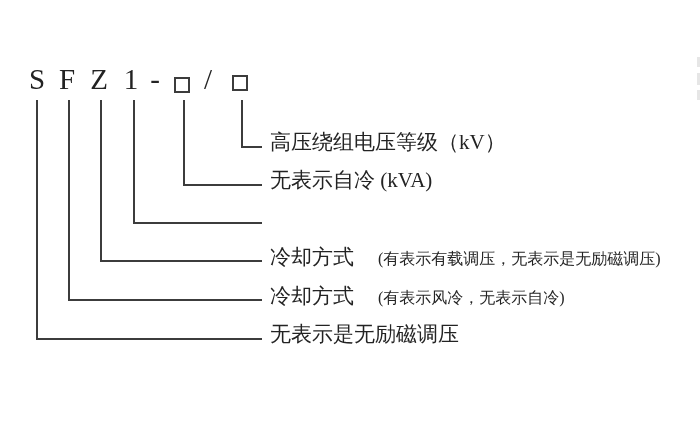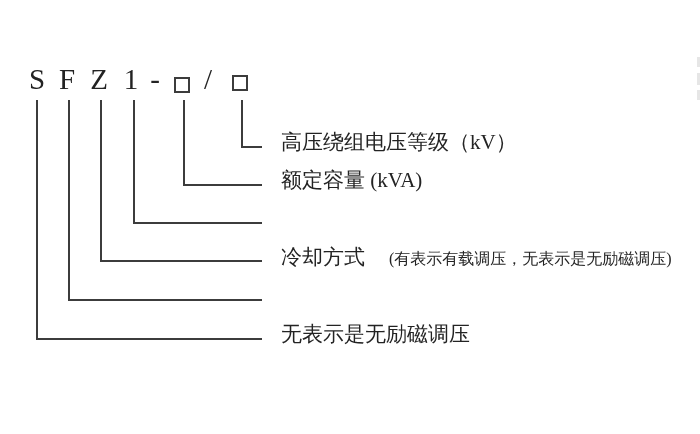--- a/index.html
+++ b/index.html
@@ -41,21 +41,21 @@
   .connector {
     position: absolute;
     top: 100px;
     border-left: 2px solid var(--line, #3c3c3c);
     border-bottom: 2px solid var(--line, #3c3c3c);
     box-sizing: border-box;
   }
   
   .label {
     position: absolute;
-    left: 281px;
+    left: 270px;
     height: 24px;
     line-height: 24px;
     white-space: nowrap;
     text-align: center;
   }
   .label .main {
     font-size: 21px;
     color: var(--text, #222222);
   }
   .label .note {
@@ -91,24 +91,27 @@
   <div class="connector" style="left:183px; width:79px;  height:86px"></div>
   <div class="connector" style="left:133px; width:129px; height:124px"></div>
   <div class="connector" style="left:100px; width:162px; height:162px"></div>
   <div class="connector" style="left:68px;  width:194px; height:201px"></div>
   <div class="connector" style="left:36px;  width:226px; height:240px"></div>
 
   <div class="label" style="top:130px">
     <span class="main">高压绕组电压等级（kV）</span><span class="note"></span>
   </div>
   <div class="label" style="top:168px">
-    <span class="main">额定容量 (kVA)</span><span class="note"></span>
+    <span class="main">无表示自冷 (kVA)</span><span class="note"></span>
   </div>
   <div class="label" style="top:245px">
     <span class="main">冷却方式</span><span class="note">(有表示有载调压，无表示是无励磁调压)</span>
+  </div>
+  <div class="label" style="top:284px">
+    <span class="main">冷却方式</span><span class="note">(有表示风冷，无表示自冷)</span>
   </div>
   <div class="label" style="top:322px">
     <span class="main">无表示是无励磁调压</span><span class="note"></span>
   </div>
 
   <div class="edge-dash" style="top:57px; height:10px"></div>
   <div class="edge-dash" style="top:73px; height:12px"></div>
   <div class="edge-dash" style="top:90px; height:10px"></div>
 
 </div>

